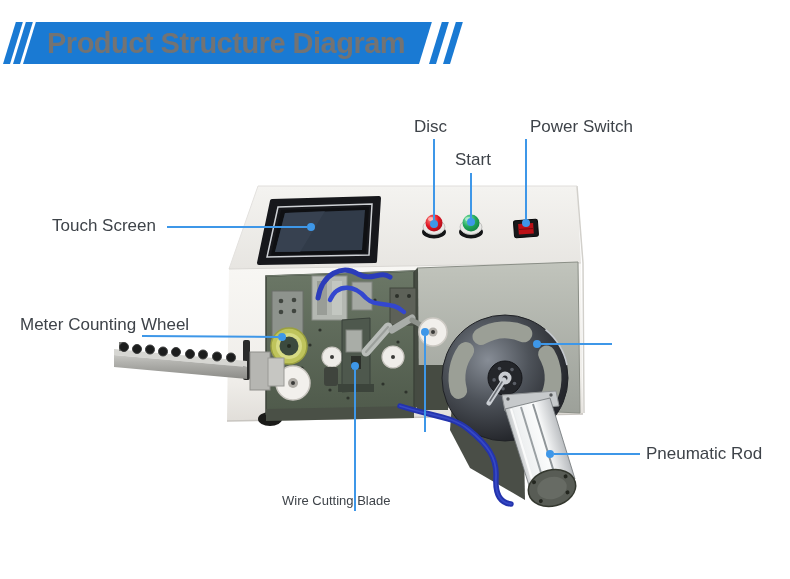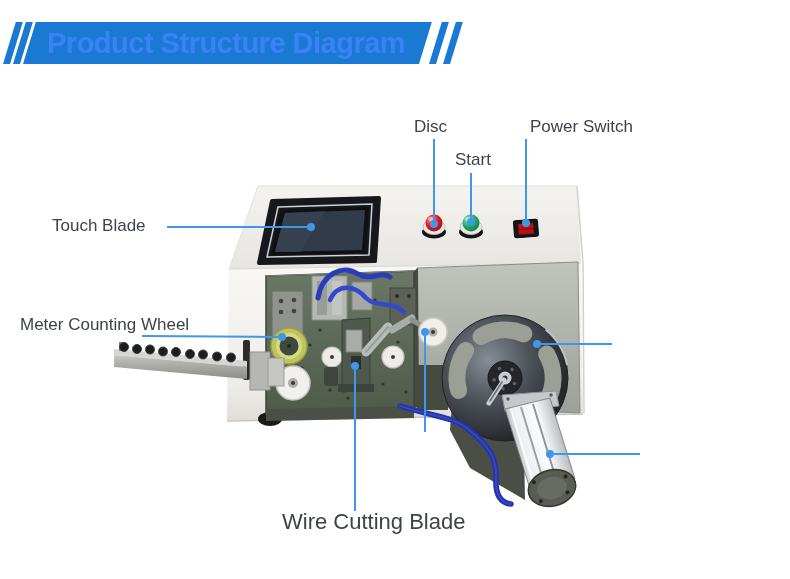--- a/index.html
+++ b/index.html
@@ -8,34 +8,34 @@
   .stage{position:absolute;left:0;top:0;width:790px;height:579px;}
 
   
   .hdr-banner{position:absolute;left:23px;top:22px;width:396px;height:42px;
               background:#1a7ad3;transform:skewX(-17deg);transform-origin:0 100%;}
   .hdr-slash{position:absolute;top:22px;height:42px;width:7px;background:#1a7ad3;
              transform:skewX(-17deg);transform-origin:0 100%;}
   .hdr-slash.s1{left:3px;} .hdr-slash.s2{left:13px;}
   .hdr-slash.s3{left:429px;} .hdr-slash.s4{left:443px;}
   .hdr-title{position:absolute;left:47px;top:22px;height:42px;line-height:43px;
-             font-size:29px;font-weight:bold;color:#3b82f6;letter-spacing:-0.5px;
+             font-size:29px;font-weight:bold;color:#737373;letter-spacing:-0.5px;
              white-space:nowrap;}
 
   
   .lbl{position:absolute;font-size:17px;color:#3e4349;white-space:nowrap;line-height:19px;}
   .lbl-stop{left:414px;top:117px;}
   .lbl-start{left:455px;top:150px;}
   .lbl-power{left:530px;top:117px;}
   .lbl-touch{left:52px;top:216px;}
   .lbl-meter{left:20px;top:315px;}
   .lbl-winding{left:618px;top:334px;}
   .lbl-transmission{left:364px;top:433px;white-space:normal;width:126px;}
   .lbl-pneumatic{left:646px;top:444px;}
-  .lbl-blade{left:282px;top:512px;font-size:22px;}
+  .lbl-blade{left:282px;top:491px;font-size:13px;}
 
   svg{position:absolute;left:0;top:0;}
 </style>
 </head>
 <body>
 
 <div class="stage">
 
   <div>
     <div class="hdr-slash s1"></div>
@@ -295,17 +295,18 @@
       <line x1="640" y1="454" x2="554" y2="454"></line>
         <circle cx="550" cy="454" r="4" stroke="none"></circle>
       <line x1="355" y1="370" x2="355" y2="511"></line>
         <circle cx="355" cy="366" r="4" stroke="none"></circle>
     </g>
   </svg>
 
   <div class="lbl lbl-stop">Disc</div>
   <div class="lbl lbl-start">Start</div>
   <div class="lbl lbl-power">Power Switch</div>
-  <div class="lbl lbl-touch">Touch Blade</div>
+  <div class="lbl lbl-touch">Touch Screen</div>
   <div class="lbl lbl-meter">Meter Counting Wheel</div>
+  <div class="lbl lbl-pneumatic">Pneumatic Rod</div>
   <div class="lbl lbl-blade">Wire Cutting Blade</div>
 
 </div>
 
 </body></html>

